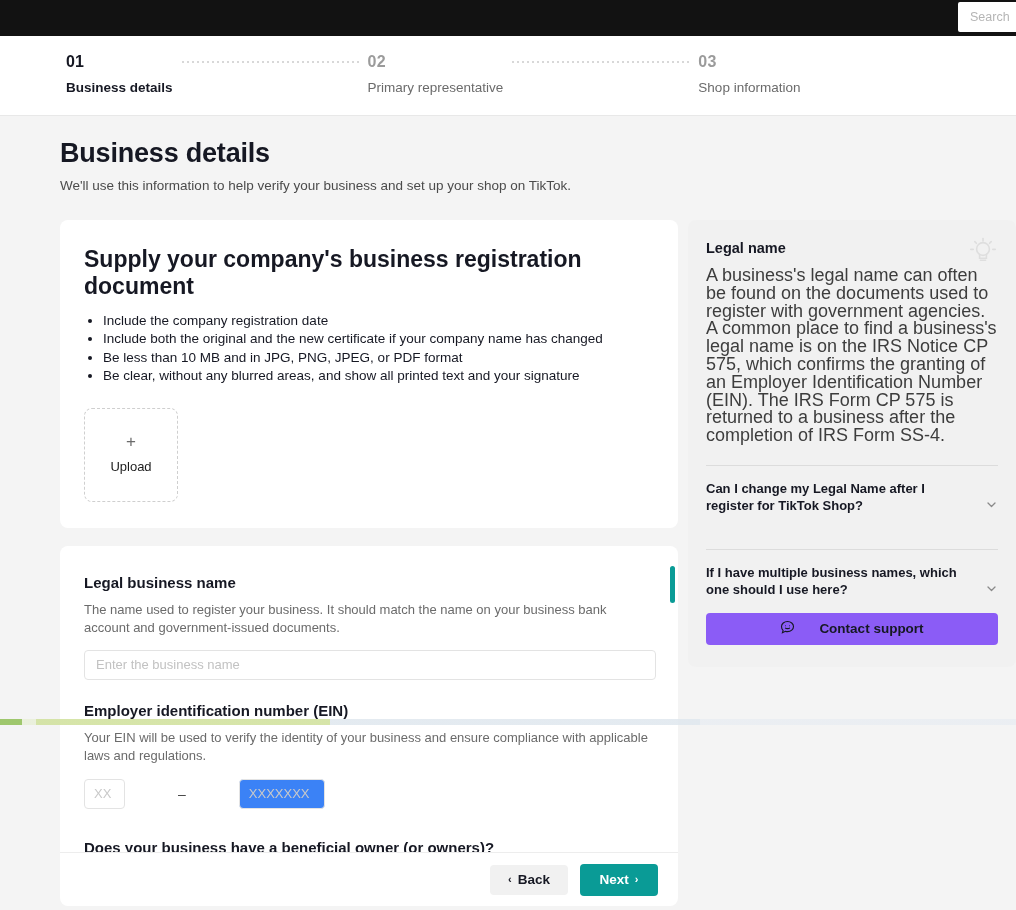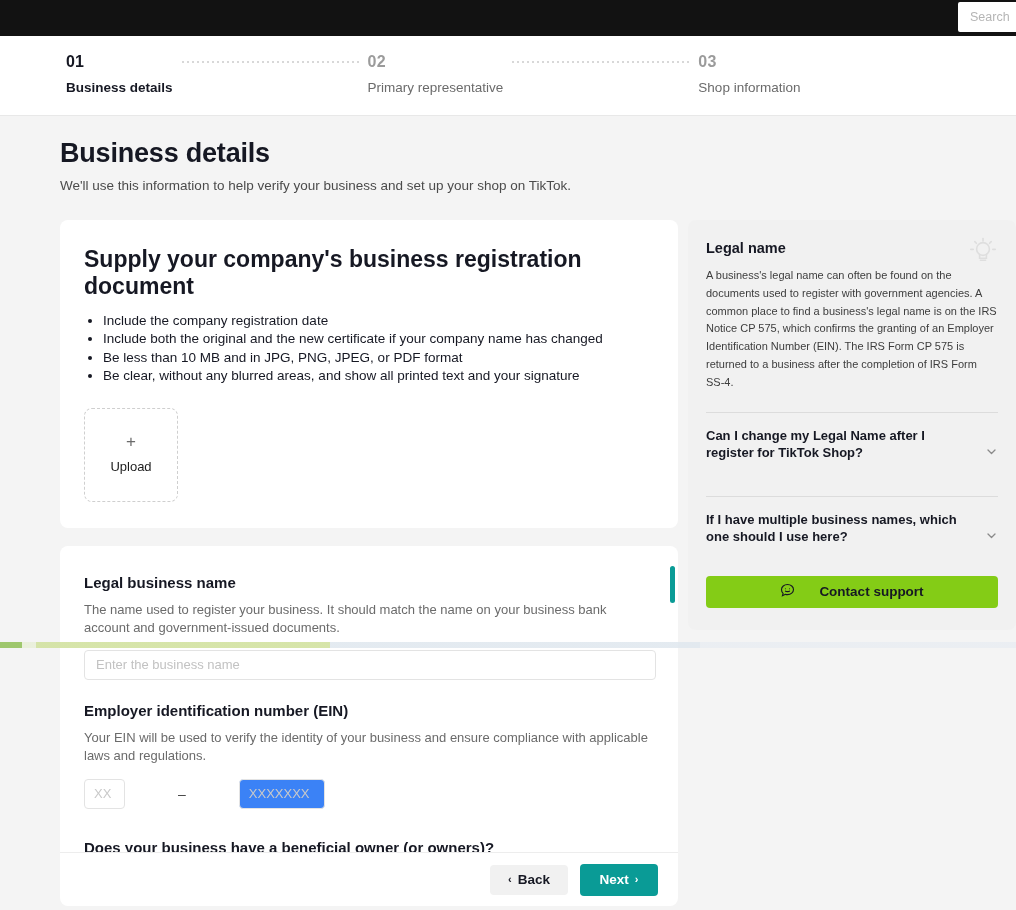--- a/index.html
+++ b/index.html
@@ -5,21 +5,21 @@
   * { box-sizing: border-box; }
   html, body {
     margin: 0; padding: 0;
     width: 1016px; height: 910px;
     overflow: hidden;
     font-family: "Liberation Sans", sans-serif;
     background: #f4f4f4;
   }
   #root {
     position: relative;
-    width: 1016px; height: 648px;
+    width: 1016px; height: 725px;
     background: #f4f4f4;
   }
 
   
   .topbar {
     position: absolute; left: 0; top: 0;
     width: 1016px; height: 36px;
     background: #121212;
   }
   .topbar-search {
@@ -275,21 +275,21 @@
     opacity: 0.55;
   }
   .help-title {
     margin: 0;
     font-size: 14.5px;
     font-weight: bold;
     color: #161823;
   }
   .help-body {
     margin: 11px 0 0 0;
-    font-size: 11px;
+    font-size: 18px;
     line-height: 17.8px;
     color: #3d3d3d;
   }
   .divider {
     height: 1px;
     background: #dcdcdc;
     margin: 20px 0 0 0;
   }
   .faq-item {
     display: flex;
@@ -319,23 +319,23 @@
   .fb {
     display: flex;
     align-items: center;
     gap: 6px;
     font-size: 12.5px;
     color: #b0b0b0;
     cursor: pointer;
   }
   .fb svg { display: block; }
   .support-btn {
-    margin-top: 16px;
+    margin-top: 0;
     width: 292px; height: 32px;
-    background: #84cc16;
+    background: #8b5cf6;
     border: none;
     border-radius: 4px;
     display: flex;
     align-items: center;
     justify-content: center;
     gap: 24px;
     font-family: "Liberation Sans", sans-serif;
     font-size: 13.5px;
     font-weight: bold;
     color: #161823;

